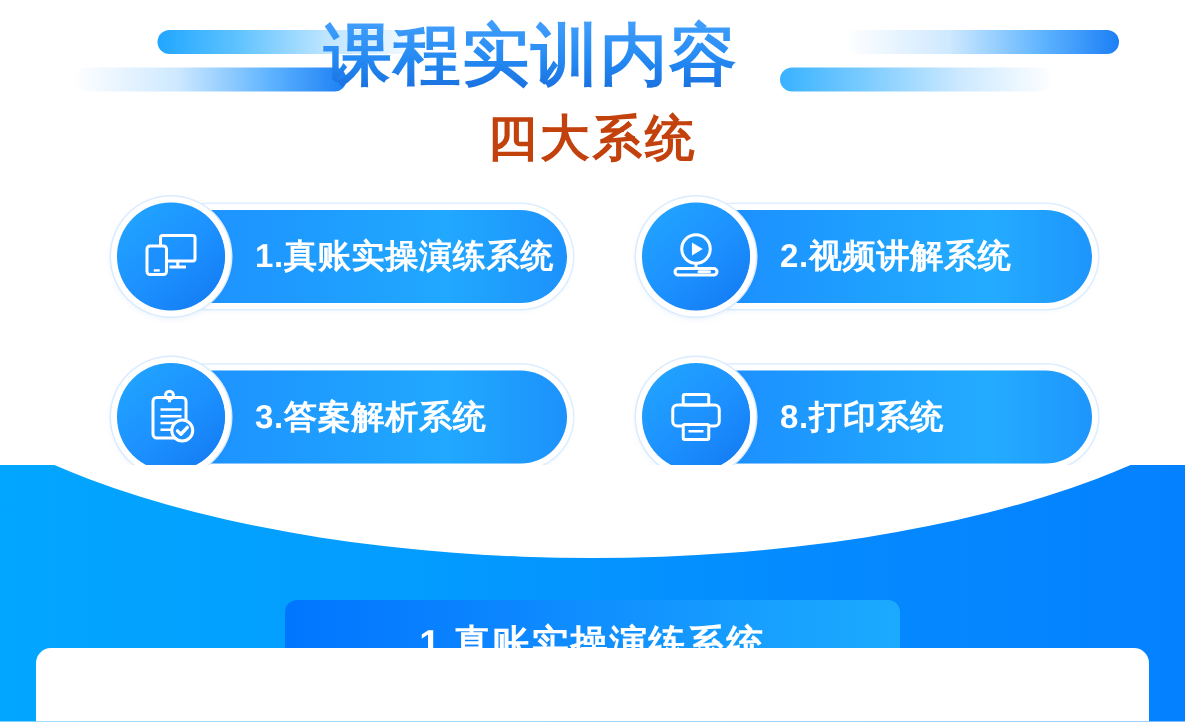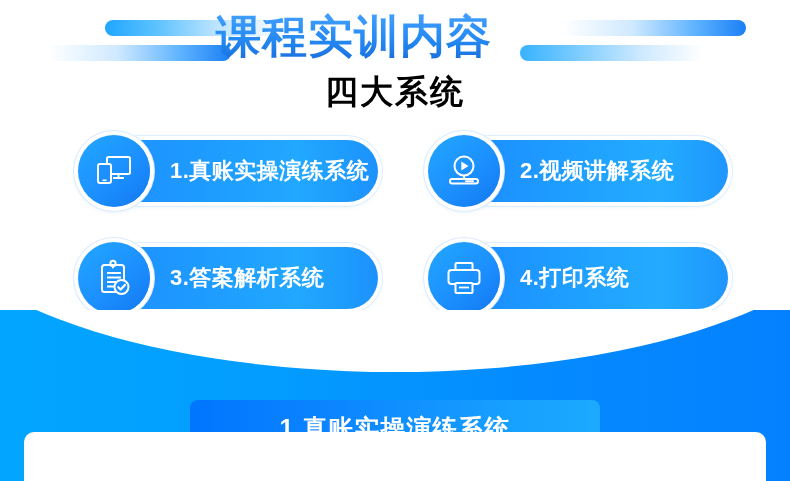--- a/index.html
+++ b/index.html
@@ -62,21 +62,21 @@
   }
   .sub-title {
     position: absolute;
     left: 0; top: 70px;
     width: 790px;
     text-align: center;
     font-size: 33px;
     font-weight: bold;
     line-height: 44px;
     letter-spacing: 2px;
-    color: #000000;
+    color: #c2410c;
     white-space: nowrap;
   }
 
   
   .cards {
     position: absolute;
     left: 0; top: 136px;
     width: 790px;
     height: 180px;
   }
@@ -231,21 +231,21 @@
         <path d="M19 8 v2.2"></path>
         <path d="M13 15 h14 M13 19.5 h14 M13 24 h14 M13 28.5 h9" stroke-width="1.8"></path>
         <circle cx="27.5" cy="29" r="7" fill="#1C90FF"></circle>
         <path d="M24.3 29.2 l2.3 2.3 l4.3 -4.6" stroke-width="2.2" stroke-linecap="round" stroke-linejoin="round"></path>
       </svg>
     </div>
   </div>
 
   <div class="card c4">
     <div class="pill">
-      <span class="pill-label">4.打印系统</span>
+      <span class="pill-label">8.打印系统</span>
     </div>
     <div class="icon-circle">
       <svg width="40" height="38" viewBox="0 0 40 38" fill="none" stroke="#ffffff" stroke-width="2">
         <rect x="11.5" y="4" width="17" height="7" rx="1"></rect>
         <rect x="4.5" y="11" width="31" height="14" rx="3"></rect>
         <rect x="11.5" y="24" width="17" height="10" rx="1" fill="#1C90FF"></rect>
         <path d="M15 28.5 h10" stroke-width="1.8"></path>
       </svg>
     </div>
   </div>

